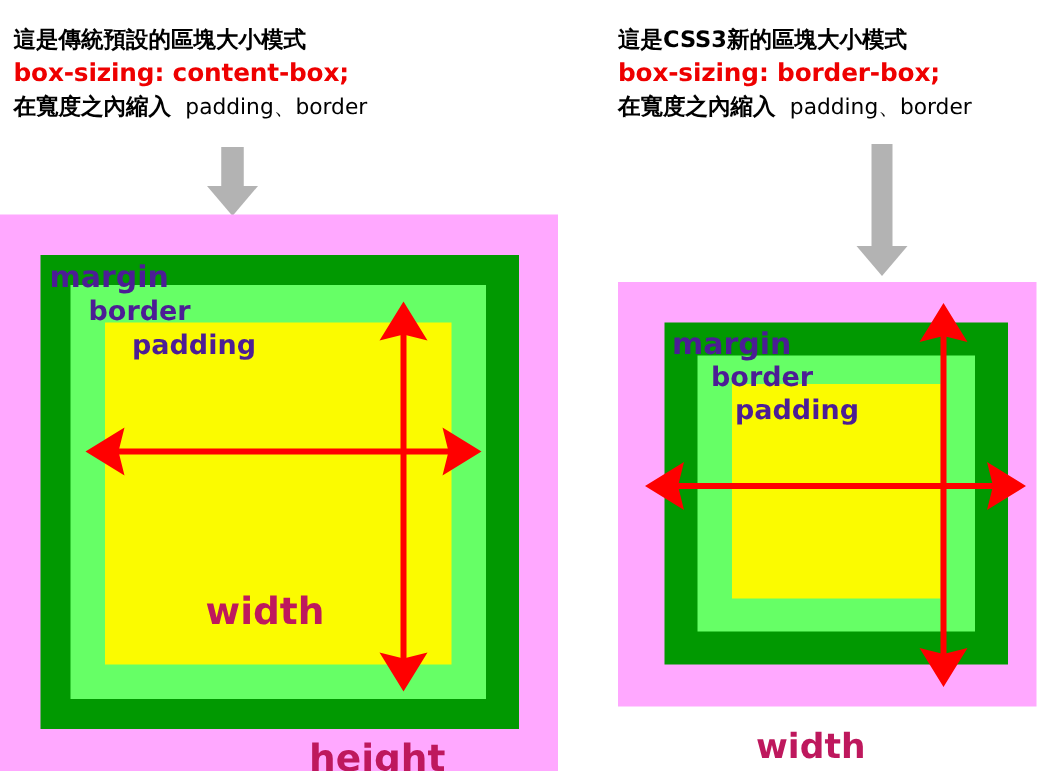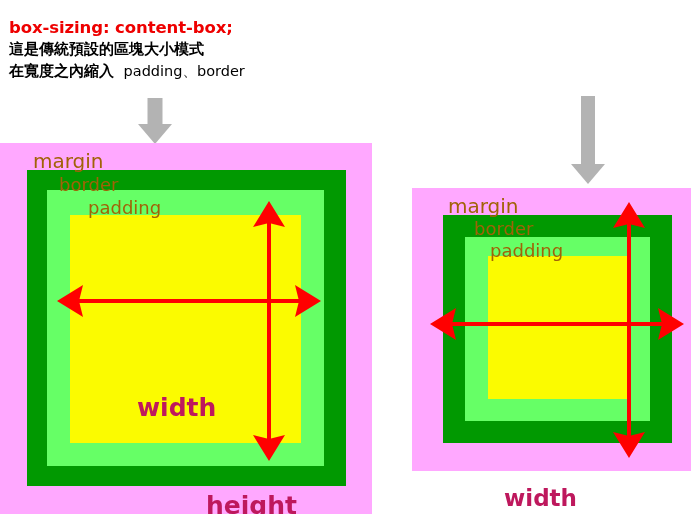--- a/index.html
+++ b/index.html
@@ -72,24 +72,25 @@
   
   .boxmodel { position: absolute; }
   .layer { position: absolute; }
   .layer-margin  { background: #ffa8ff; }
   .layer-border  { background: #019901; }
   .layer-padding { background: #66ff66; }
   .layer-content { background: #fbfb00; }
 
   .layer-label {
     position: absolute;
-    color: #a16207;
-    font-weight: normal;
+    color: #4c1d95;
+    font-weight: bold;
     white-space: nowrap;
     z-index: 6;
+    margin-top: 23px;
   }
 
   
   #diagram-content-box { left: 0px; top: 143px; width: 372px; height: 371px; }
   #diagram-content-box .layer-margin  { left: 0px;  top: 0px;  width: 372px; height: 371px; }
   #diagram-content-box .layer-border  { left: 27px; top: 27px; width: 319px; height: 316px; }
   #diagram-content-box .layer-padding { left: 47px; top: 47px; width: 277px; height: 276px; }
   #diagram-content-box .layer-content { left: 70px; top: 72px; width: 231px; height: 228px; }
   #diagram-content-box .label-margin  { left: 33px; top: 6px;  font-size: 20px; }
   #diagram-content-box .label-border  { left: 59px; top: 31px; font-size: 18px; }
@@ -124,25 +125,30 @@
   #measure-right-width  { left: 18px; top: 114px; }
   #measure-right-height { left: 195px; top: 14px; }
   #label-right-width  { left: 92px;  top: 297px; font-size: 23px; }
 </style>
 </head>
 <body>
 
 <div class="stage">
 
   <div class="caption" id="caption-left">
+    <span class="line bold">這是傳統預設的區塊大小模式</span>
     <span class="line code">box-sizing: content-box;</span>
-    <span class="line bold">這是傳統預設的區塊大小模式</span>
     <span class="line mixed"><span class="cjk">在寬度之內縮入</span>&nbsp;&nbsp;<span class="lat">padding、border</span></span>
   </div>
 
+  <div class="caption" id="caption-right">
+    <span class="line bold">這是CSS3新的區塊大小模式</span>
+    <span class="line code">box-sizing: border-box;</span>
+    <span class="line mixed"><span class="cjk">在寬度之內縮入</span>&nbsp;&nbsp;<span class="lat">padding、border</span></span>
+  </div>
 
   <div class="gray-arrow" id="arrow-left-gray">
     <div class="shaft"></div>
     <div class="head"></div>
   </div>
   <div class="gray-arrow" id="arrow-right-gray">
     <div class="shaft"></div>
     <div class="head"></div>
   </div>
 

